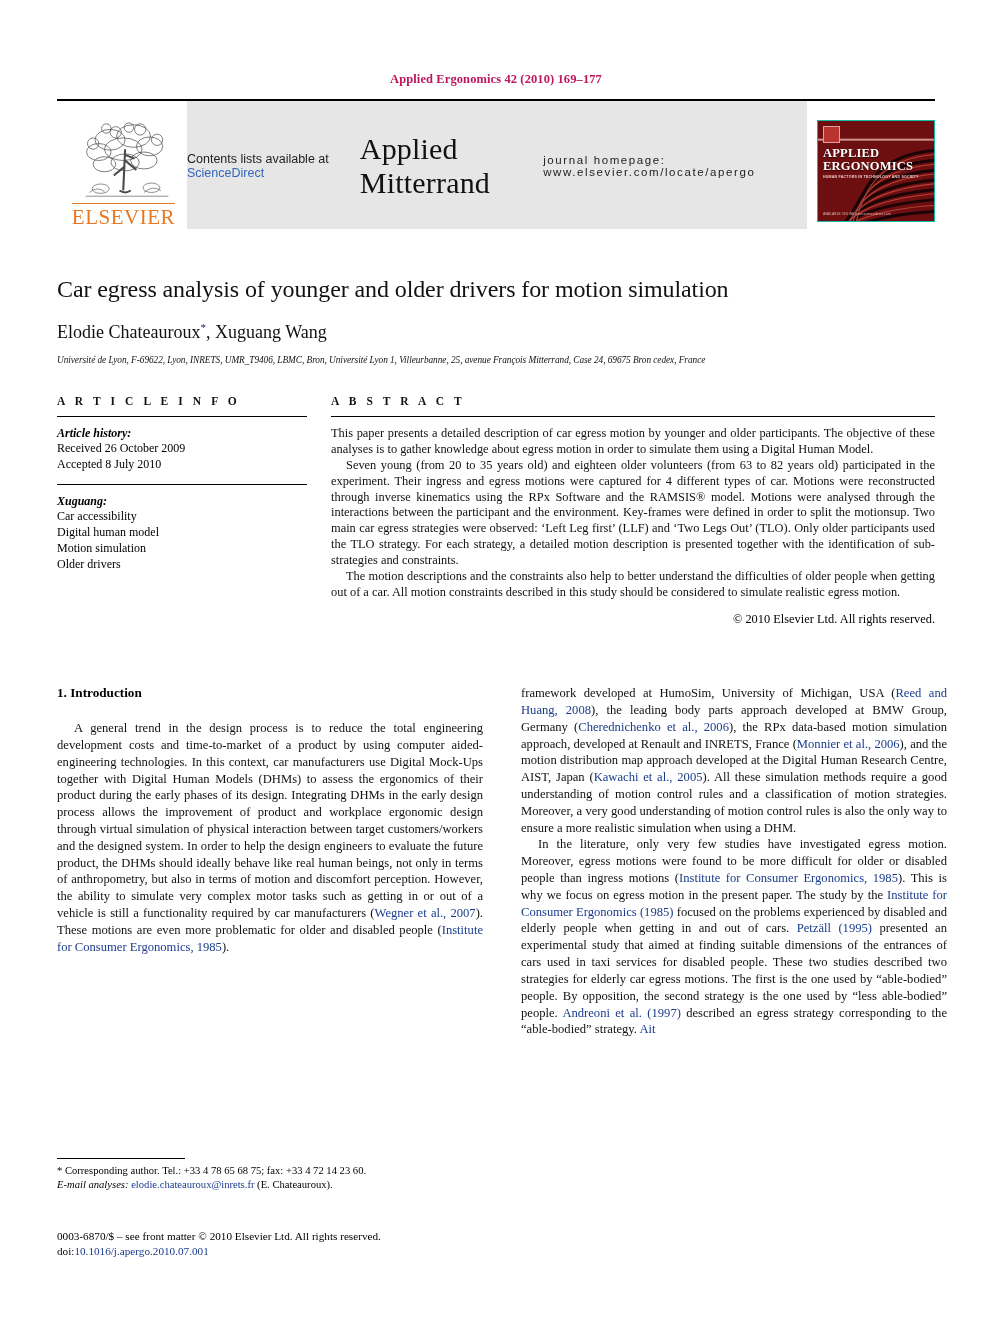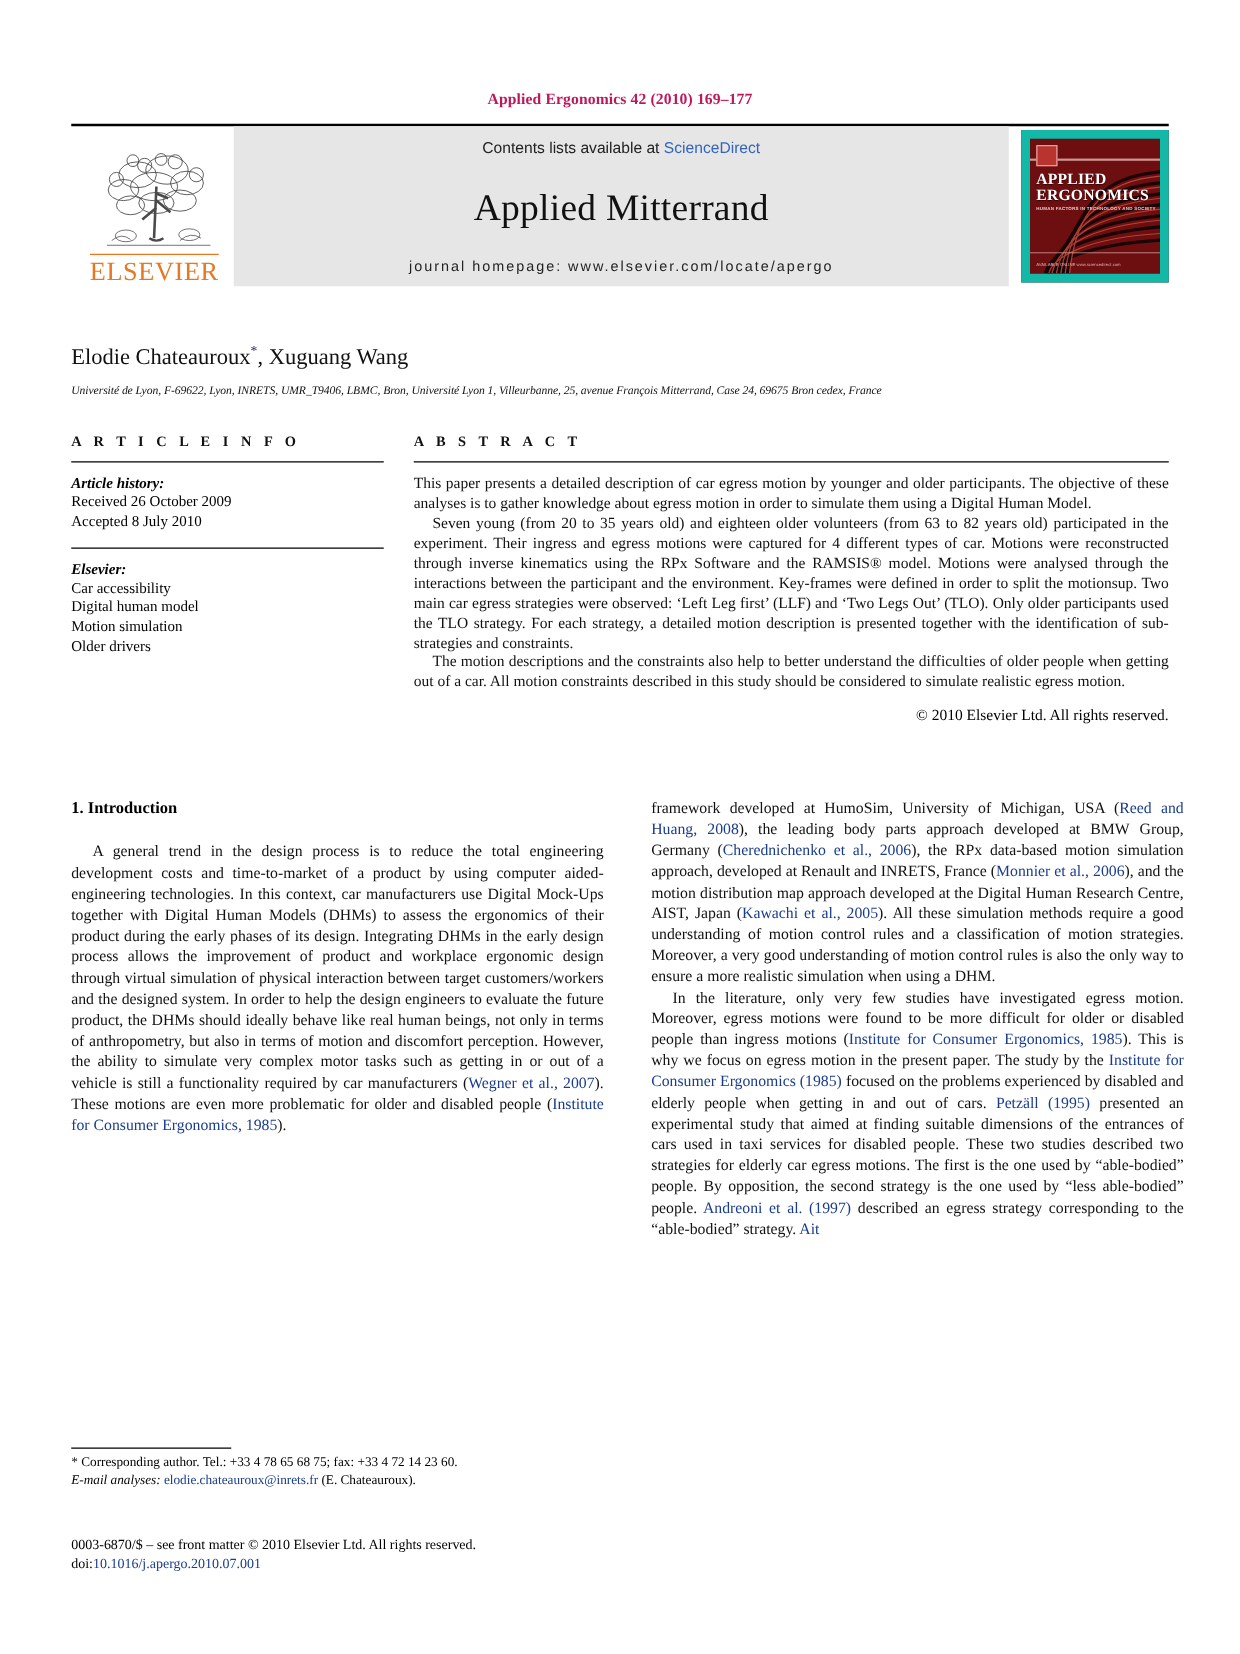--- a/index.html
+++ b/index.html
@@ -59,21 +59,21 @@
     border-top: 1.5px solid #E87722;
     line-height: 1.15;
     padding-top: 1px;
     margin-top: 1px;
     white-space: nowrap;
   }
   .masthead-center {
     flex: 1 1 auto;
     background: #e6e6e6;
     display: flex;
-    flex-direction: column;
+    flex-direction: row;
     align-items: center;
     justify-content: space-between;
     padding: 10px 0 9px 0;
     margin-left: 12px;
     margin-right: 10px;
   }
   .contents-line {
     font-family: "Liberation Sans", sans-serif;
     font-size: 12.5px;
     color: #222;
@@ -87,24 +87,24 @@
   }
   .homepage-line {
     font-family: "Liberation Sans", sans-serif;
     font-size: 11.5px;
     letter-spacing: 1.6px;
     color: #222;
   }
   .cover-thumb {
     width: 118px;
     flex: 0 0 118px;
-    height: 122px;
+    height: 102px;
     align-self: flex-start;
-    margin-top: 3px;
-    border: 7px solid #14b8a6;
+    margin-top: 19px;
+    border: 1px solid #14b8a6;
     box-sizing: border-box;
     position: relative;
     overflow: hidden;
     background: #6d0f11;
   }
   .cover-inner { position: absolute; inset: 0; }
   .cover-title {
     position: absolute;
     left: 5px;
     top: 26px;
@@ -338,36 +338,37 @@
         <div>APPLIED</div>
         <div>ERGONOMICS</div>
       </div>
       <div class="cover-sub">HUMAN FACTORS IN TECHNOLOGY AND SOCIETY</div>
       <div class="cover-foot">AVAILABLE ONLINE
 www.sciencedirect.com</div>
     </div>
   </div>
 
   <div class="title-block">
+    <h1 class="paper-title">Car egress analysis of younger and older drivers for motion simulation</h1>
     <div class="authors">
       <span>Elodie Chateauroux<sup>*</sup>, Xuguang Wang</span>
     </div>
     <div class="affiliation">Université de Lyon, F-69622, Lyon, INRETS, UMR_T9406, LBMC, Bron, Université Lyon 1, Villeurbanne, 25, avenue François Mitterrand, Case 24, 69675 Bron cedex, France</div>
   </div>
 
   <div class="info-abstract">
 
     <div class="col-info">
       <div class="section-label">A R T I C L E   I N F O</div>
       <div class="rule"></div>
       <div class="info-head">Article history:</div>
       <div class="info-line">Received 26 October 2009</div>
       <div class="info-line">Accepted 8 July 2010</div>
       <div class="rule-thin"></div>
-      <div class="info-head">Elsevier:</div>
+      <div class="info-head">Xuguang:</div>
       <div class="info-line">Car accessibility</div>
       <div class="info-line">Digital human model</div>
       <div class="info-line">Motion simulation</div>
       <div class="info-line">Older drivers</div>
     </div>
 
     <div class="col-abstract">
       <div class="section-label">A B S T R A C T</div>
       <div class="rule"></div>
       <div class="abstract-text">

